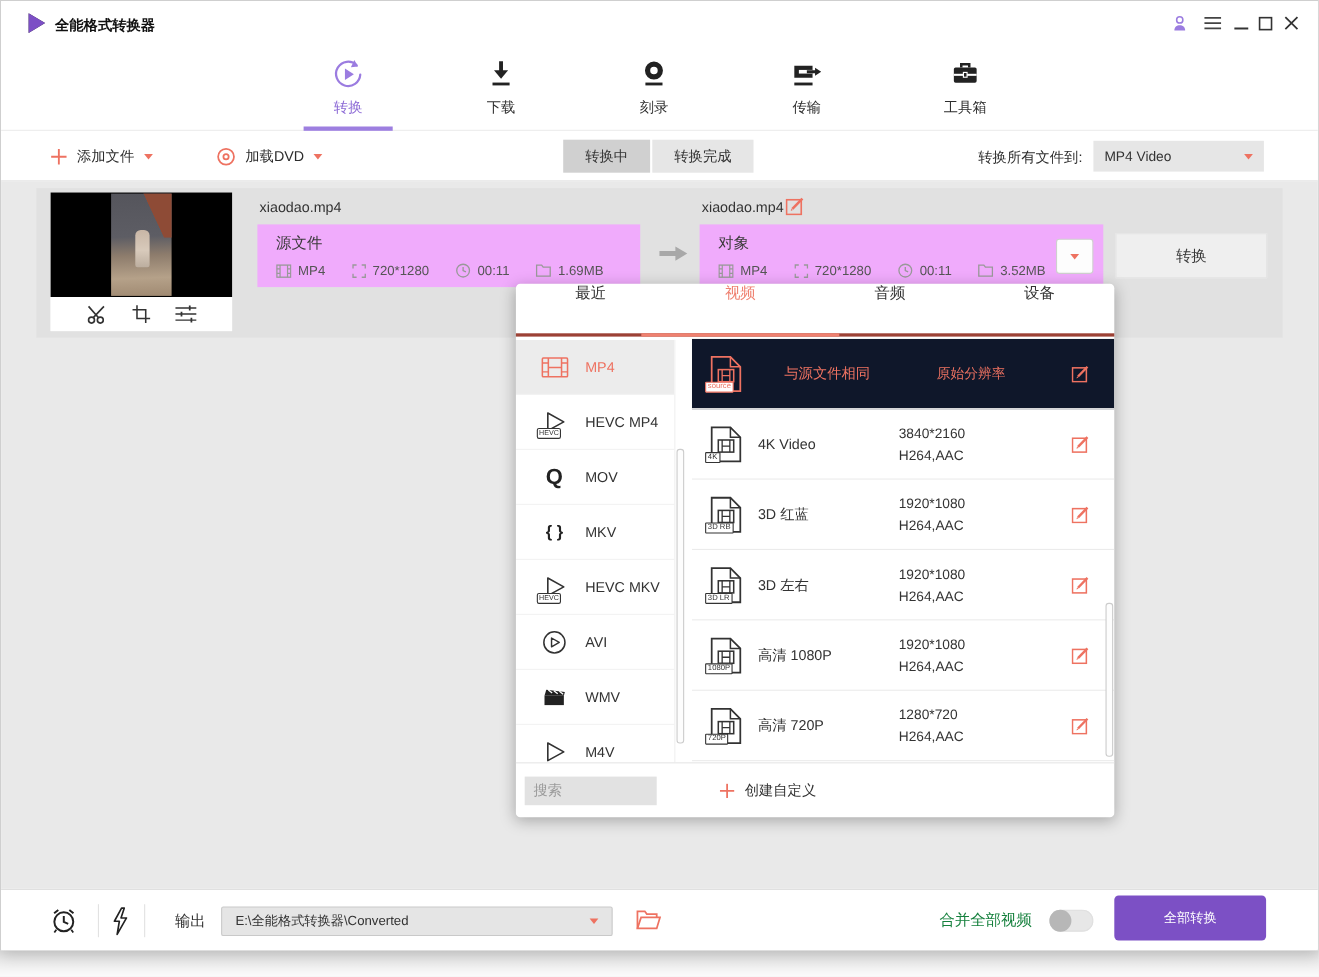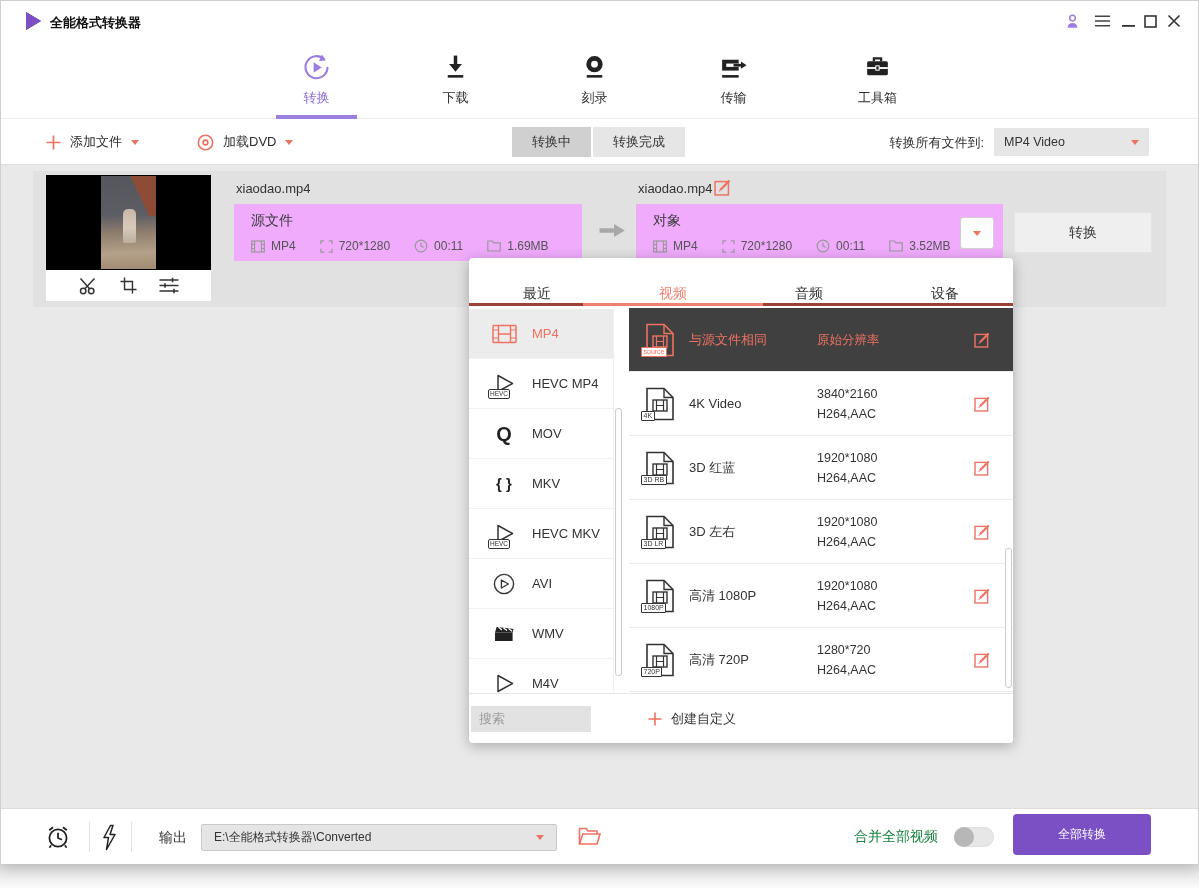--- a/index.html
+++ b/index.html
@@ -58,47 +58,47 @@
   .info-item { display:flex; align-items:center; gap:6px; font-size:12px; color:#555; }
   .arrow-wrap { position:absolute; left:566px; top:52px; }
   .tgt-dd-btn { position:absolute; right:9px; top:13px; width:34px; height:32px; background:#fdfdfd;
     border:1px solid #cfcfcf; border-radius:3px; display:flex; align-items:center; justify-content:center; cursor:pointer; }
   .convert-btn { position:absolute; right:14px; top:41px; width:138px; height:41px; background:#efefef; border:1px solid #e4e4e4;
     display:flex; align-items:center; justify-content:center; font-size:14px; color:#3a3a3a; cursor:pointer; }
   
   .popup { position:absolute; left:468px; top:257px; width:544px; height:485px; background:#fff;
     border-radius:4px; box-shadow:0 3px 14px rgba(0,0,0,.28); z-index:20; }
   .fp-tabs { position:absolute; left:0; top:0; right:0; height:48px; display:flex; border-bottom:3px solid #9c4135; }
-  .fp-tab { flex:1; position:relative; display:flex; align-items:flex-end; justify-content:center; font-size:14px; color:#333; cursor:pointer; }
+  .fp-tab { flex:1; position:relative; display:flex; align-items:flex-start; justify-content:center; font-size:14px; color:#333; cursor:pointer; }
   .fp-tab.active { color:#ef8170; }
   .fp-tab.active::after { content:''; position:absolute; bottom:-3px; left:-22px; right:-22px; height:3px; background:#ef8170; }
   .fp-left { position:absolute; left:0; top:51px; width:145px; height:384px; overflow:hidden; border-right:1px solid #f0f0f0; }
   .fmt-item { height:50px; display:flex; align-items:center; gap:15px; padding-left:22px; border-bottom:1px solid #f2f2f2;
     font-size:13px; color:#333; cursor:pointer; }
   .fmt-item.sel { background:#ececec; color:#ee7261; }
   .fmt-ico { width:26px; height:24px; display:flex; align-items:center; justify-content:center; position:relative; flex:0 0 26px; }
   .hevc-badge { position:absolute; left:-3px; bottom:-3px; font-size:6.5px; line-height:7px; border:1px solid #333;
     border-radius:2px; padding:0.5px 1px; background:#fff; color:#333; letter-spacing:0; }
   .icotxt-q { font-size:20px; font-weight:bold; color:#222; line-height:20px; }
   .icotxt-br { font-size:15px; font-weight:bold; color:#222; line-height:16px; }
   .fp-right { position:absolute; left:160px; top:50px; width:384px; height:385px; overflow:hidden; }
   .preset { height:64px; display:flex; align-items:center; border-bottom:1px solid #ebebeb; position:relative; cursor:pointer; }
-  .preset.sel { background:#404040; }
+  .preset.sel { background:#0f172a;gap:24px; }
   .preset-ico { width:30px; height:34px; position:relative; margin-left:16px; flex:0 0 30px; color:#333; }
   .preset.sel .preset-ico { color:#ee7261; }
   .preset-badge { position:absolute; left:-4px; bottom:0px; font-size:7px; line-height:8px; background:#fff;
     border:1px solid currentColor; border-radius:1px; padding:0 1.5px; white-space:nowrap; }
   .preset-name { font-size:13px; color:#333; margin-left:14px; width:128px; }
   .preset.sel .preset-name { color:#ee7261; }
   .preset-res { font-size:12.5px; color:#333; line-height:20px; width:110px; }
   .preset.sel .preset-res { color:#ee7261; }
   .preset-edit { margin-left:auto; margin-right:22px; cursor:pointer; }
   .fp-bottom { position:absolute; left:0; right:0; bottom:0; height:50px; border-top:1px solid #e6e6e6;
     display:flex; align-items:center; }
-  .fp-search { margin-left:2px; width:120px; height:26px; background:#e2e2e2; border:none; outline:none;
+  .fp-search { margin-left:8px; width:120px; height:26px; background:#e2e2e2; border:none; outline:none;
     font-size:13px; padding:0 8px; color:#333; font-family:inherit; }
   .fp-search::placeholder { color:#9a9a9a; }
   .fp-custom { margin-left:57px; display:flex; align-items:center; gap:9px; font-size:13px; color:#333; cursor:pointer; }
   .sb-thumb { position:absolute; background:#fdfdfd; border:1px solid #ccc; border-radius:3px; }
   
   .bottombar { position:absolute; left:0; right:0; top:807px; height:56px; background:#fff; border-top:1px solid #ddd; }
   .vdiv { position:absolute; top:13px; width:1px; height:30px; background:#e2e2e2; }
   .out-label { position:absolute; left:158px; top:20px; font-size:14px; color:#333; }
   .out-select { position:absolute; left:200px; top:15px; width:356px; height:27px; background:#e5e5e5; border:1px solid #c9c9c9;
     border-radius:2px; display:flex; align-items:center; font-size:12px; color:#333; padding:0 12px; cursor:pointer; }

